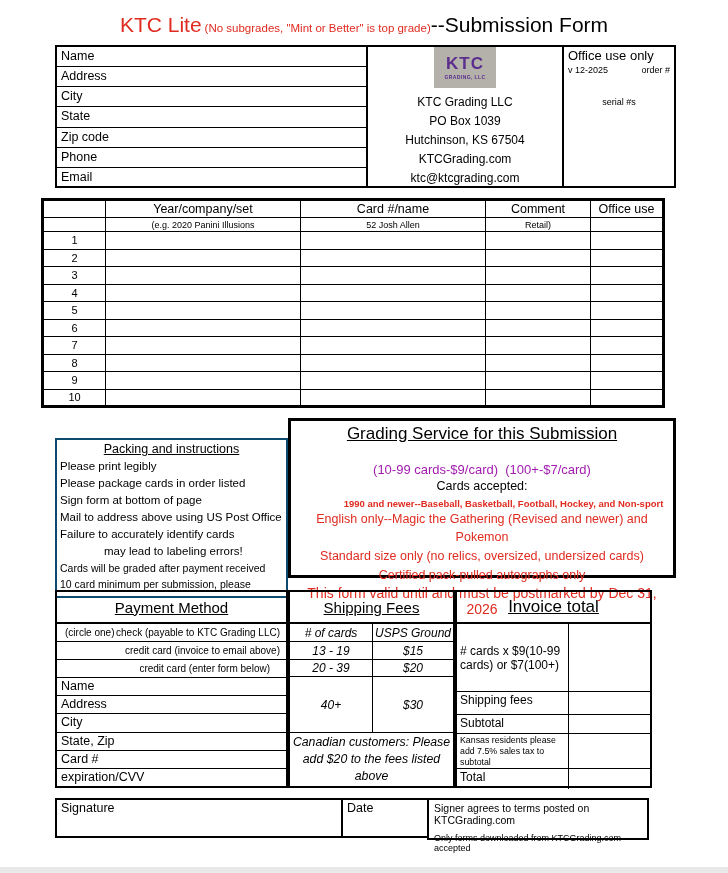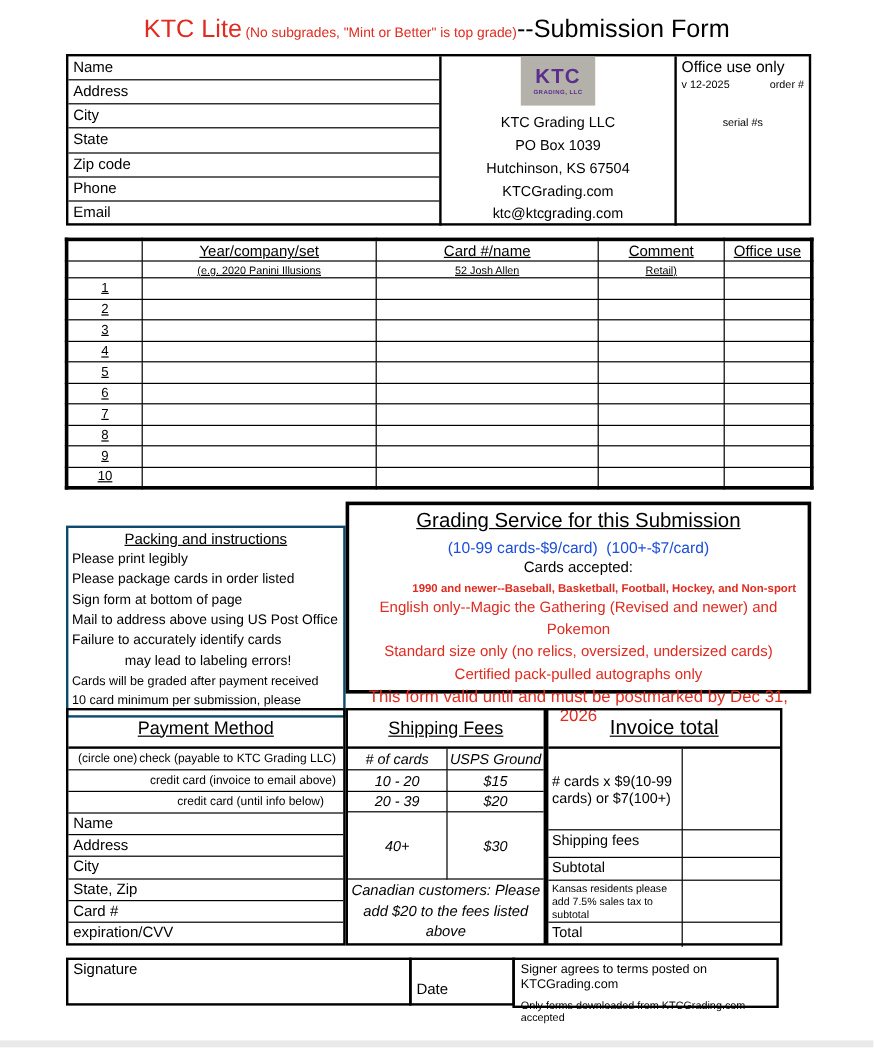--- a/index.html
+++ b/index.html
@@ -20,37 +20,37 @@
   .logo { width:62px; height:41px; background:#b4b1ab; margin:0 auto 5px auto; display:flex; flex-direction:column; align-items:center; justify-content:center; }
   .logo-ktc { color:#5b2d8e; font-weight:bold; font-size:17px; letter-spacing:1px; line-height:17px; }
   .logo-sub { color:#5b2d8e; font-weight:bold; font-size:5px; letter-spacing:0.4px; margin-top:2px; }
   .company-line { font-size:12px; line-height:19px; }
   .office-col { padding:1px 4px; }
   .office-title { font-size:13px; }
   .office-meta { display:flex; justify-content:space-between; font-size:9px; margin-top:2px; }
   .office-serial { text-align:center; font-size:9px; margin-top:22px; }
 
   
-  .card-table { position:absolute; left:54px; top:198px; width:621px; border-collapse:collapse; table-layout:fixed; border:3px solid #000;text-decoration:underline; }
+  .card-table { position:absolute; left:41px; top:198px; width:621px; border-collapse:collapse; table-layout:fixed; border:3px solid #000; }
   .card-table td { border:1.5px solid #000; overflow:hidden; }
   .card-table .hdr { font-size:12.5px; text-align:center; height:18px; }
   .card-table .ex { font-size:9px; text-align:center; height:14px; }
   .card-table .rw { height:17.5px; }
   .card-table .num { font-size:11px; text-align:center; }
 
   
   .packing-box { position:absolute; left:55px; top:418px; width:233px; height:160px; border:2px solid #0c4a6e; padding:2px 3px;margin-top:20px; }
   .packing-title { text-align:center; text-decoration:underline; font-size:12.5px; margin-bottom:2px; }
   .packing-line { font-size:11.5px; line-height:17px; }
   .packing-line.indent { padding-left:44px; }
   .packing-line.small { font-size:10.5px; line-height:16px; }
 
   .grading-box { position:absolute; left:288px; top:418px; width:388px; height:160px; border:3px solid #000; text-align:center; }
   .grading-title { color:#000; font-size:17px; text-decoration:underline; margin-top:3px; }
-  .grading-price { color:#1d4ed8; font-size:13px; margin-top:5px; white-space:pre-wrap; }
+  .grading-price { color:#a21caf; font-size:13px; margin-top:18px; white-space:pre-wrap; }
   .grading-accepted { color:#000; font-size:12.5px; margin-top:2px; }
   .grading-small { color:#e02b20; font-size:9.5px; font-weight:bold; margin-top:5px;padding-left:43px; }
   .grading-rule { color:#e02b20; font-size:12.5px; line-height:18px; margin-top:1px; }
   .grading-valid { color:#e02b20; font-size:14px; margin-top:1px; }
 
   
   .payment-box { position:absolute; left:55px; top:590px; width:233px; height:198px; border:2.5px solid #000; display:flex; flex-direction:column; }
   .sec-title-row { height:32px; border-bottom:2px solid #000; display:flex; align-items:center; justify-content:center; flex:none; }
   .sec-title { text-decoration:underline; font-size:15px; }
   .pay-option { height:18px; flex:none; border-bottom:1.5px solid #000; display:flex; align-items:center; font-size:10px; }
@@ -71,21 +71,21 @@
   .inv-grid { flex:1; display:grid; grid-template-columns:112px 1fr; grid-template-rows:68px 23px 19px 1fr 20px; }
   .inv-label { border-bottom:1.5px solid #000; border-right:1.5px solid #000; font-size:12px; padding:1px 1px 0 3px; display:flex; flex-direction:column; justify-content:center; }
   .inv-label.top { justify-content:flex-start; }
   .inv-label.small { font-size:8.8px; line-height:11px; }
   .inv-value { border-bottom:1.5px solid #000; }
   .inv-row-last .inv-label, .inv-row-last { border-bottom:none; }
 
   
   .signature-row { position:absolute; left:55px; top:798px; display:flex; align-items:flex-start; }
   .sig-box { width:288px; height:40px; border:2.5px solid #000; font-size:12.5px; padding:1px 0 0 4px; }
-  .date-box { width:88px; height:40px; border:2.5px solid #000; border-left-width:2px; margin-left:-2px; font-size:12.5px; padding:17px 0 0 4px; }
+  .date-box { width:88px; height:40px; border:2.5px solid #000; border-left-width:2px; margin-left:-2px; font-size:12.5px; padding:1px 0 0 4px; }
   .terms-box { width:222px; height:42px; border:2.5px solid #000; margin-left:-2px; padding:2px 0 0 5px; }
   .terms-line1 { font-size:10.5px; }
   .terms-line2 { font-size:9px; margin-top:7px; }
 
   .footer-strip { position:absolute; left:0; top:867px; width:728px; height:6px; background:#e9e9e9; }
 </style>
 </head>
 <body>
 
 <div class="title-row">
@@ -249,38 +249,38 @@
     <span class="sec-title">Payment Method</span>
   </div>
   <div class="pay-option">
     <span class="circle-one">(circle one)</span>
     <span class="opt-text">check (payable to KTC Grading LLC)</span>
   </div>
   <div class="pay-option">
     <span class="opt-text">credit card (invoice to email above)</span>
   </div>
   <div class="pay-option">
-    <span class="opt-text inset">credit card (until info below)</span>
+    <span class="opt-text inset">credit card (enter form below)</span>
   </div>
   <div class="pay-field">Name</div>
   <div class="pay-field">Address</div>
   <div class="pay-field">City</div>
   <div class="pay-field">State, Zip</div>
   <div class="pay-field">Card #</div>
   <div class="pay-field">expiration/CVV</div>
 </div>
 
 <div class="shipping-box">
   <div class="sec-title-row">
     <span class="sec-title">Shipping Fees</span>
   </div>
   <div class="ship-grid">
     <div class="ship-cell left"># of cards</div>
     <div class="ship-cell">USPS Ground</div>
-    <div class="ship-cell left">10 - 20</div>
+    <div class="ship-cell left">13 - 19</div>
     <div class="ship-cell">$15</div>
     <div class="ship-cell left">20 - 39</div>
     <div class="ship-cell">$20</div>
     <div class="ship-cell left">40+</div>
     <div class="ship-cell">$30</div>
     <div class="ship-cell ship-note">
       <span>Canadian customers:  Please</span>
       <span>add $20 to the fees listed</span>
       <span>above</span>
     </div>

